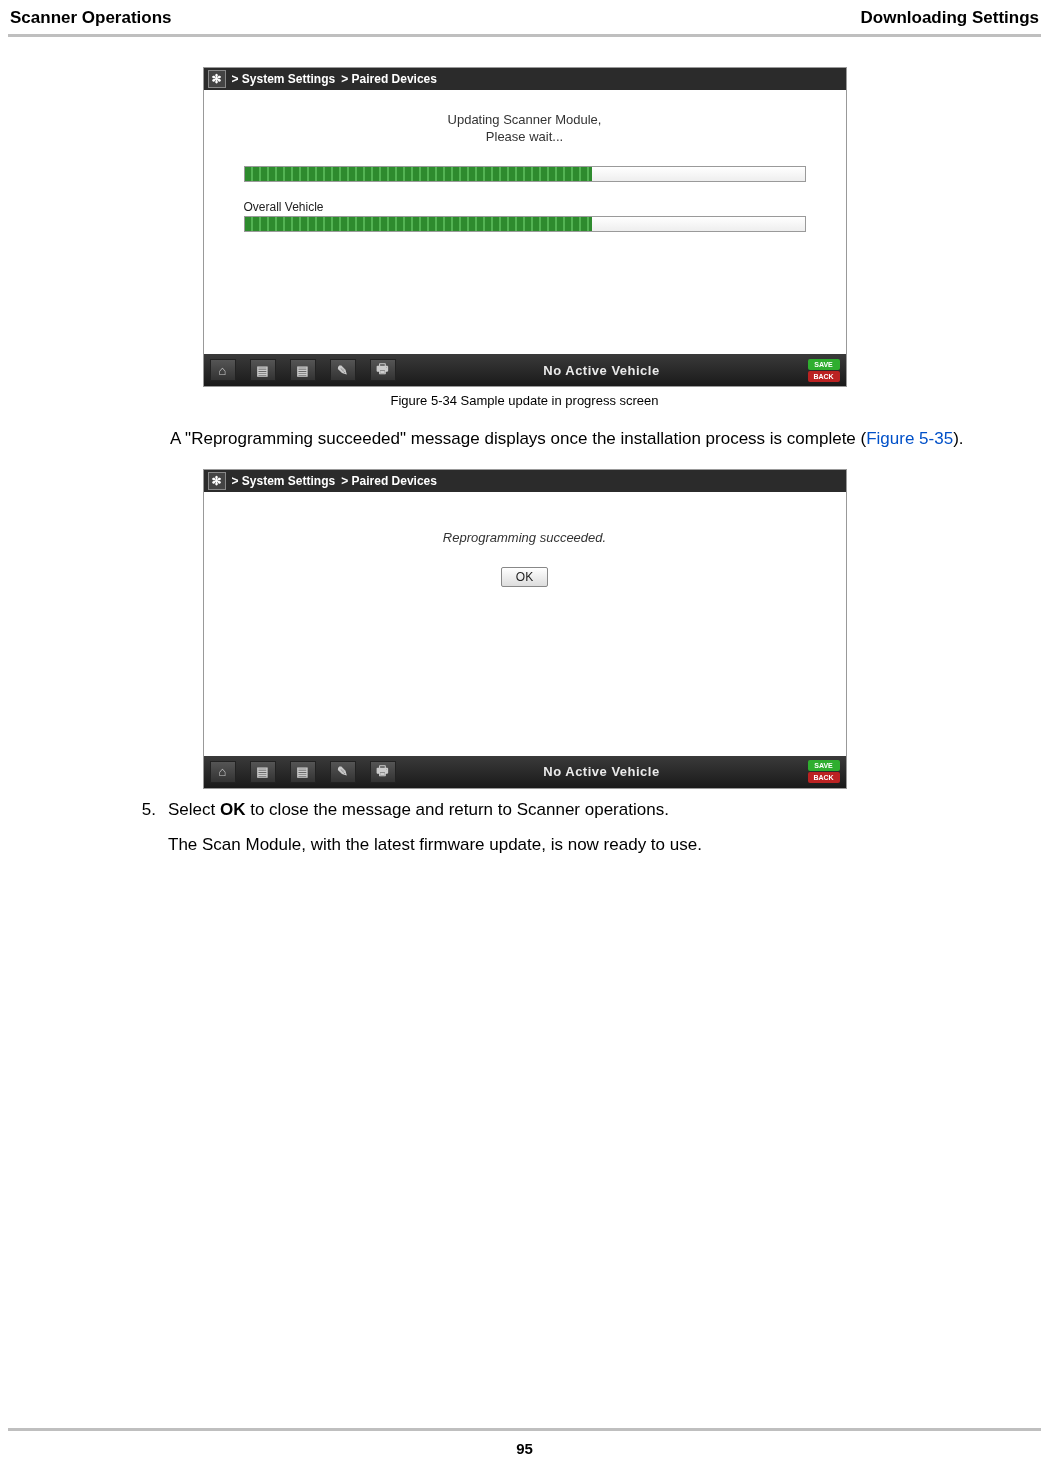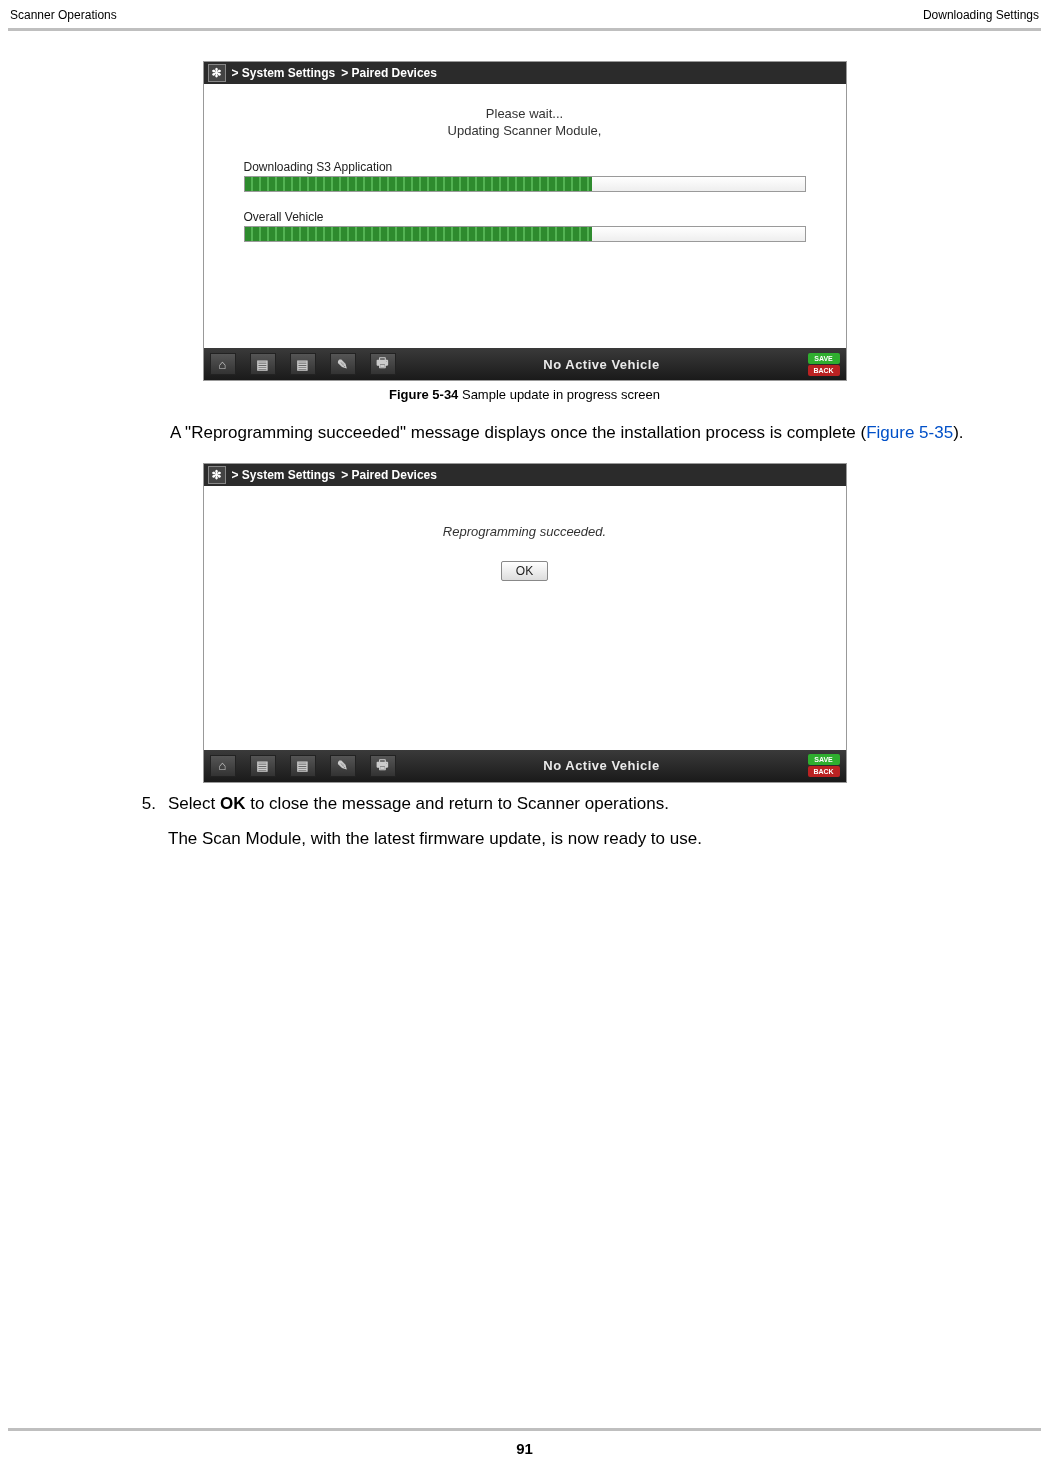--- a/index.html
+++ b/index.html
@@ -8,22 +8,22 @@
     background: #fff;
     width: 1049px;
     height: 1473px;
     position: relative;
     color: #000;
   }
   .page-header {
     display: flex;
     justify-content: space-between;
     padding: 8px 10px 6px 10px;
-    font-weight: normal;
-    font-size: 12px;
+    font-weight: bold;
+    font-size: 17px;
   }
   .hr {
     height: 3px;
     background: #bfbfbf;
     margin: 0 8px;
   }
   .content {
     padding: 30px 60px 0 60px;
   }
   .figure-container {
@@ -128,21 +128,21 @@
     border-radius: 2px;
   }
   .bb-green { background: #2fae2f; }
   .bb-red { background: #b22; }
   .caption {
     font-size: 13px;
     text-align: center;
     margin-top: 6px;
     margin-bottom: 20px;
   }
-  .caption .bold { font-weight: bold; }
+  .caption .bold { font-weight: normal; }
   .caption .italic { }
   .body-text {
     font-size: 17px;
     line-height: 1.35;
     margin: 0 0 18px 110px;
     max-width: 820px;
   }
   .linkish { color: #0050c8; }
   .ok-button {
     display: inline-block;
@@ -201,24 +201,23 @@
 
   <div class="figure-container">
     <div class="screenshot">
       <div class="ss-toolbar">
         <div class="gear-icon">✻</div>
         <span>&gt; System Settings</span>
         <span>&gt; Paired Devices</span>
       </div>
       <div class="ss-body">
         <div class="status-center">
+          <div>Updating Scanner Module,</div>
           <div>Please wait...</div>
-          <div>Updating Scanner Module,</div>
-        </div>
-        <div class="section-label">Downloading S3 Application</div>
+        </div>
         <div class="progress-outer">
             <div class="progress-fill"></div>
           </div>
         <div class="section-label">Overall Vehicle</div>
         <div class="progress-outer">
             <div class="progress-fill"></div>
           </div>
       </div>
       <div class="ss-bottombar">
         <div class="bb-icon">⌂</div>
@@ -276,13 +275,13 @@
     <div class="step-num">5.</div>
     <div>
       <span>Select </span><b>OK</b><span> to close the message and return to Scanner operations.</span>
     </div>
   </div>
   <div class="sub-text">The Scan Module, with the latest firmware update, is now ready to use.</div>
 
 </div>
 
 <div class="page-footer-hr"></div>
-<div class="page-number">91</div>
+<div class="page-number">95</div>
 
 </body></html>

